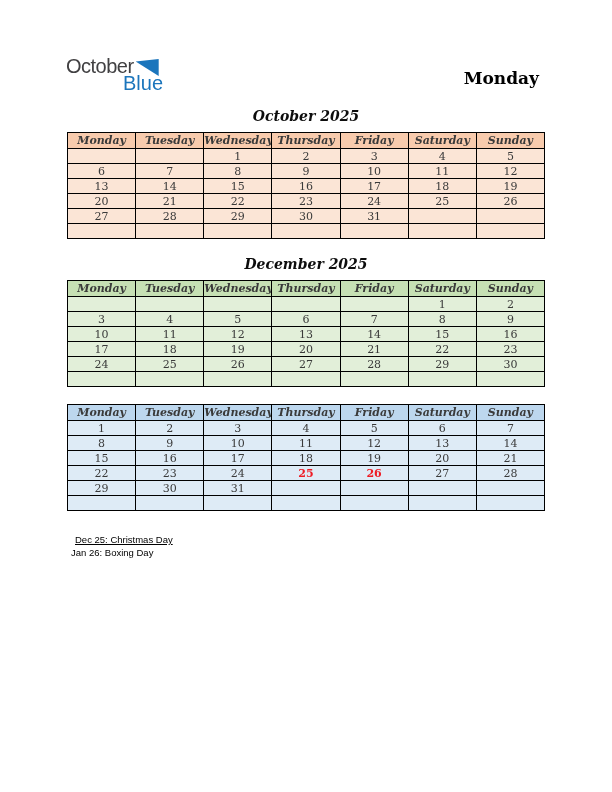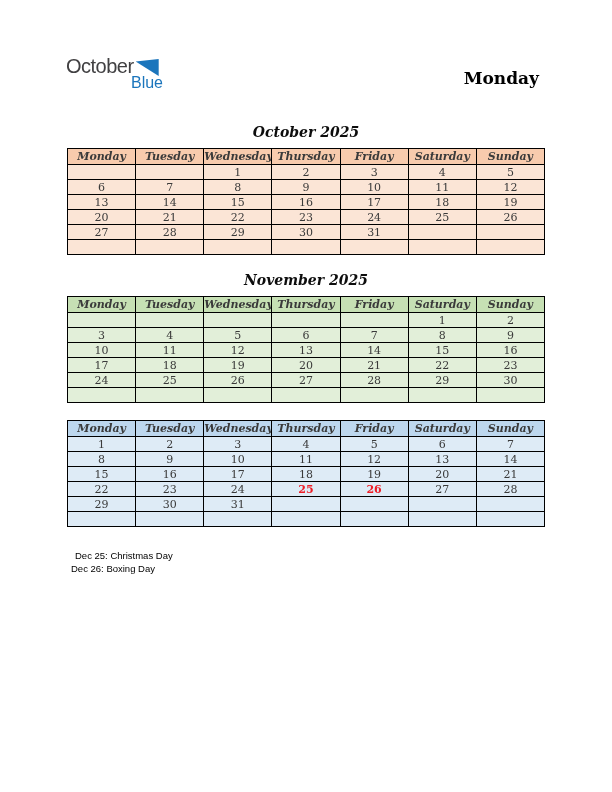--- a/index.html
+++ b/index.html
@@ -14,46 +14,46 @@
   }
 
   
   .logo { position:absolute; left:66px; top:56px; width:97px;
           font-family:"Liberation Sans", sans-serif; }
   .logo-top { display:flex; align-items:flex-start; }
   .logo-general { font-size:20px; line-height:21px; color:var(--logo-text); letter-spacing:-0.5px; }
   .logo-triangle { width:23px; height:17px; margin-left:2px; margin-top:3px;
                    background:var(--logo-blue);
                    clip-path:polygon(0 15%, 100% 0, 100% 100%); }
-  .logo-blue { font-size:16px; line-height:20px; margin-top:-4px;
+  .logo-blue { font-size:20px; line-height:20px; margin-top:-4px;
                color:var(--logo-blue); text-align:right; }
 
   
   .region-title { position:absolute; top:68px; right:73px;
                   font-size:17px; font-weight:bold; color:#000; }
 
   
-  .content { position:absolute; left:67px; top:124px; width:478px; }
+  .content { position:absolute; left:67px; top:108px; width:478px; }
   .month { margin-bottom:17px; }
   .month-title { text-align:center; font-size:14px; line-height:17px;
                  font-weight:bold; font-style:italic; color:#0d0d0d;
                  margin-bottom:7px; }
   table.cal { width:100%; border-collapse:collapse; table-layout:fixed;
               border:1.5px solid #000; }
   .cal th, .cal td { border:1px solid #000; text-align:center;
                      vertical-align:middle; color:#3a3a3a; overflow:hidden; }
   .cal th { font-size:11px; font-weight:bold; font-style:italic; height:16px; }
   .cal td { font-size:11px; height:15px; }
   .cal td.holiday { color:var(--holiday-red); font-weight:bold; }
 
   
   .footnotes { margin-top:22px; margin-left:4px;
                font-family:"Liberation Sans", sans-serif;
                font-size:9.5px; line-height:13px; color:#000; }
-  .footnote-indent { padding-left:4px; }
+  .footnote-indent { padding-left:4px;text-decoration:underline; }
 </style>
 </head>
 <body style="--logo-blue: #1B75BC; --logo-text: #414042; --holiday-red: #EE1C25;">
 
 <div class="page">
 
   <div class="logo">
     <div class="logo-top">
       <span class="logo-general">October</span>
       <span class="logo-triangle"></span>
@@ -132,21 +132,21 @@
               <td style="background: rgb(251, 229, 214);"></td>
               <td style="background: rgb(251, 229, 214);"></td>
               <td style="background: rgb(251, 229, 214);"></td>
               <td style="background: rgb(251, 229, 214);"></td>
             </tr>
           </tbody>
         </table>
     </section>
 
     <section class="month">
-      <h2 class="month-title">November 2025</h2>
+      <h2 class="month-title">December 2025</h2>
       <table class="cal">
           <thead>
             <tr>
               <th style="background: rgb(198, 224, 180);">Monday</th>
               <th style="background: rgb(198, 224, 180);">Tuesday</th>
               <th style="background: rgb(198, 224, 180);">Wednesday</th>
               <th style="background: rgb(198, 224, 180);">Thursday</th>
               <th style="background: rgb(198, 224, 180);">Friday</th>
               <th style="background: rgb(198, 224, 180);">Saturday</th>
               <th style="background: rgb(198, 224, 180);">Sunday</th>
@@ -278,17 +278,17 @@
               <td style="background: rgb(222, 235, 246);"></td>
               <td style="background: rgb(222, 235, 246);"></td>
               <td style="background: rgb(222, 235, 246);"></td>
             </tr>
           </tbody>
         </table>
     </section>
 
     <div class="footnotes">
       <div class="footnote footnote-indent">Dec 25: Christmas Day</div>
-      <div class="footnote">Dec 26: Boxing Day</div>
+      <div class="footnote">Jan 26: Boxing Day</div>
     </div>
 
   </div>
 </div>
 
 </body></html>

